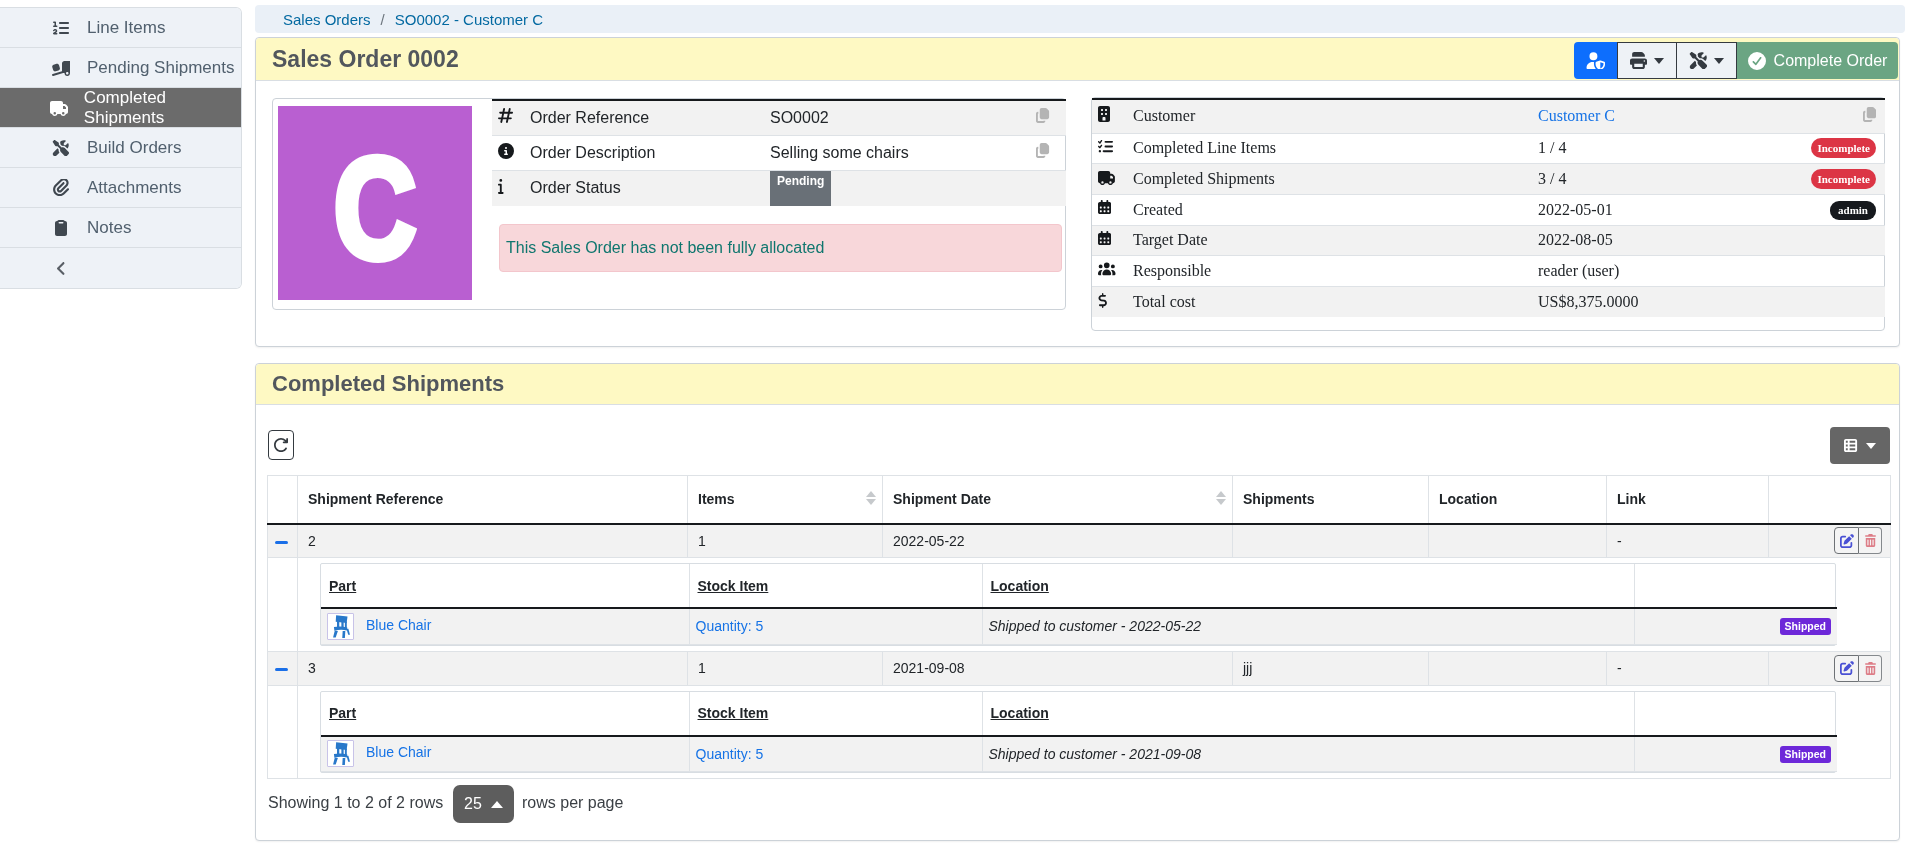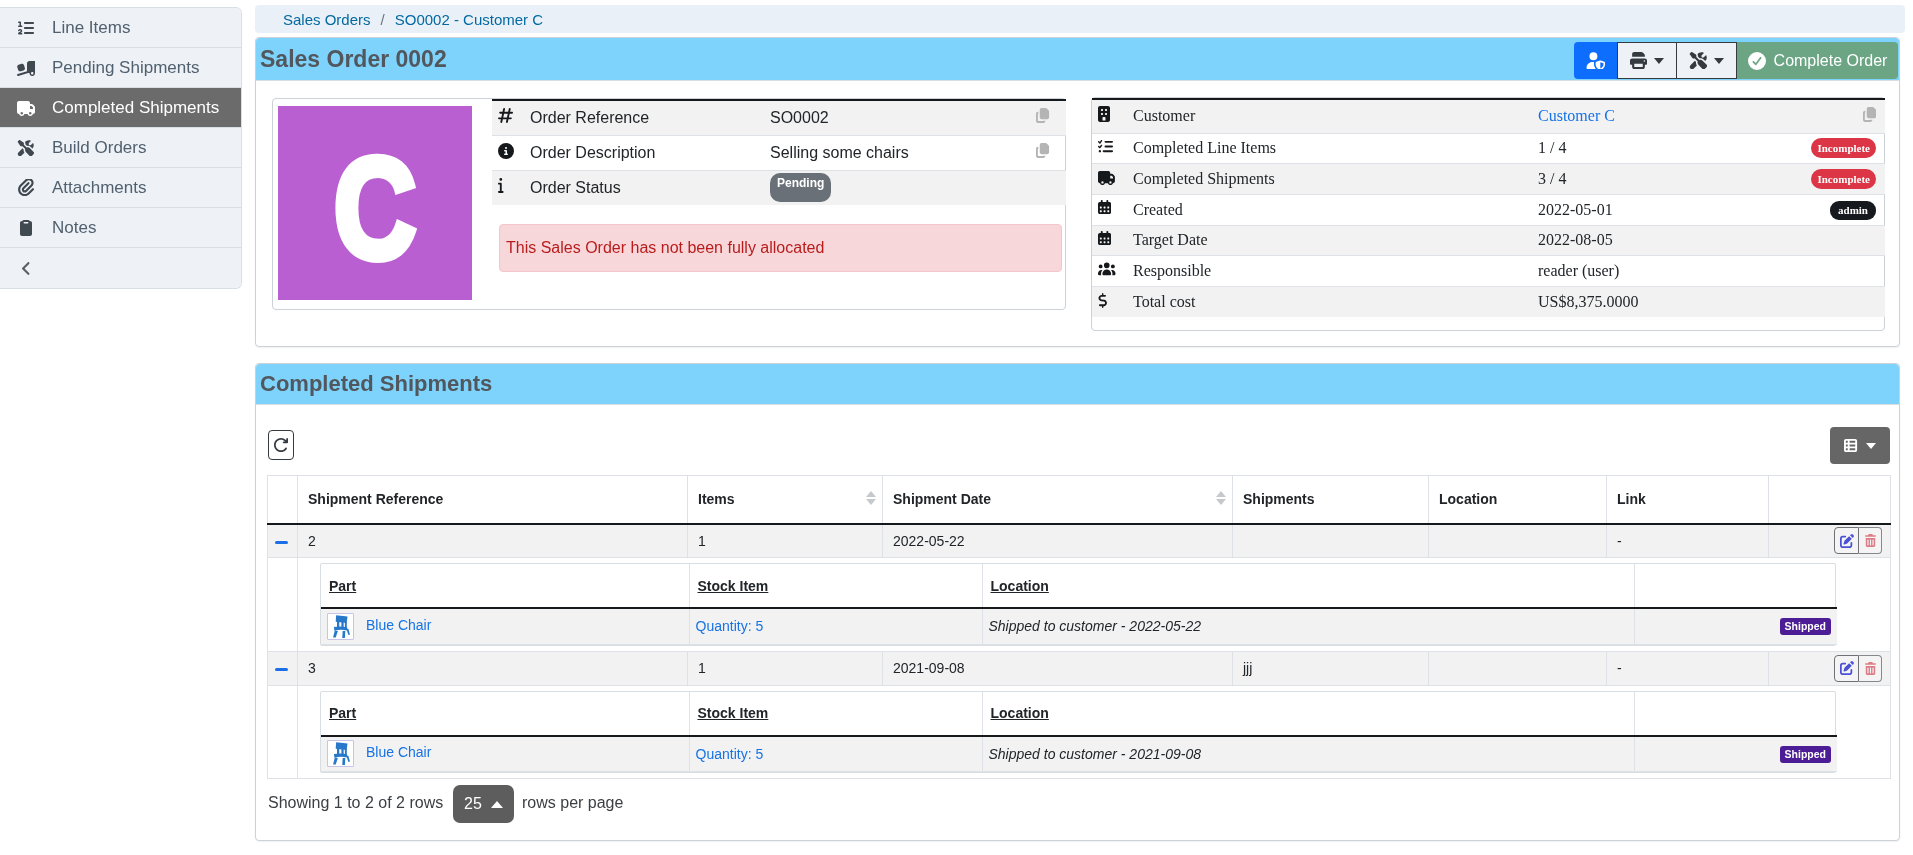--- a/index.html
+++ b/index.html
@@ -1,34 +1,34 @@
 <!DOCTYPE html>
 <html><head>
 <meta charset="utf-8">
 <style>
 * { margin:0; padding:0; box-sizing:border-box; }
 html,body { width:1913px; height:855px; background:#fff; font-family:"Liberation Sans", sans-serif; overflow:hidden; }
 
 
 #sidebar { position:absolute; left:0; top:7px; width:242px; border-radius:0 6px 6px 0; overflow:hidden; border:1px solid #d9dee3; border-left:none; }
-.sitem { height:40px; background:#eef2f7; border-bottom:1px solid #d9dee3; display:flex; align-items:center; color:#51606e; font-size:17px; }
+.sitem { height:40px; background:#eef2f7; border-bottom:1px solid #d9dee3; display:flex; align-items:center; color:#51606e; font-size:17px;padding-left:35px; }
 .sitem:last-child { border-bottom:none; }
 .sitem .sicon { width:52px; display:flex; justify-content:center; align-items:center; }
 .sitem.active { background:#6b6b6b; color:#fff; }
 
 
 #main { position:absolute; left:255px; top:0; width:1650px; }
 #crumb { position:absolute; left:0; top:5px; width:1650px; height:28px; background:#eaf0f7; border-radius:4px; font-size:15px; display:flex; align-items:center; padding-left:28px; color:#6c757d; }
 #crumb a { color:#0369a1; text-decoration:none; }
 #crumb .sep { margin:0 10px; color:#6c757d; }
 
 .panel { position:absolute; left:0; width:1645px; background:#fff; border:1px solid #ccd2d8; border-radius:4px; box-shadow:0 1px 2px rgba(0,0,0,.06); }
 #panel1 { top:37px; height:310px; }
 #panel2 { top:363px; height:478px; }
-.phead { height:43px; background:#7dd3fc; border-bottom:1px solid #d9dee3; border-radius:4px 4px 0 0; display:flex; align-items:center; padding-left:4px; color:#52575d; font-size:23px; font-weight:bold;text-align:right; }
+.phead { height:43px; background:#fef9c3; border-bottom:1px solid #d9dee3; border-radius:4px 4px 0 0; display:flex; align-items:center; padding-left:16px; color:#52575d; font-size:23px; font-weight:bold;text-align:right; }
 
 
 #hbtns { position:absolute; right:1px; top:4px; height:37px; display:flex; font-weight:normal; }
 .hbtn { height:37px; display:flex; align-items:center; justify-content:center; }
 #btn-blue { width:43px; background:#0d6efd; border-radius:4px 0 0 4px; }
 #btn-print, #btn-tools { width:60px; background:#eef2f6; border:1px solid #343a40; display:flex; gap:7px; }
 #btn-tools { border-left:none; }
 #btn-green { width:161px; background:#6ba583; border-radius:0 4px 4px 0; color:#fff; font-size:16px; display:flex; gap:8px; }
 .caret-dn { width:0; height:0; border-left:5px solid transparent; border-right:5px solid transparent; border-top:6px solid #343a40; }
 .caret-dn.white { border-top-color:#fff; }
@@ -50,26 +50,26 @@
 #dtr tr { height:30.7px; }
 #dtr tr:first-child { height:34px; }
 #dtr tr:nth-child(odd) { background:#f2f2f2; }
 #dtr tr + tr td { border-top:1px solid #dee2e6; }
 #dtr td.cpy { border-top:none !important; }
 td.icn { text-align:left; padding:0 0 0 6px !important; }
 td.bdg { text-align:right; padding-right:9px !important; } #dtr td.cpy { padding-right:15px; text-align:right; }
 
 
 .badge { display:inline-block; font-weight:bold; color:#fff; }
-.bdg-pending { background:#697077; font-size:12px; padding:3px 7px 12px; border-radius:10px; }
+.bdg-pending { background:#697077; font-size:12px; padding:3px 7px 18px; border-radius:0; }
 .bdg-red { background:#dc3545; font-size:11px; padding:4px 6px; border-radius:10px; }
 .bdg-dark { background:#16191d; font-size:11px; padding:3px 8px 4px; border-radius:9px; }
-.bdg-green { background:#4c1d95; font-size:10.5px; padding:2px 5px 3px; border-radius:3px; }
-
-#alert1 { position:absolute; left:226px; top:125px; width:563px; height:48px; background:#f8d7da; border:1px solid #f3c6cc; border-radius:4px; color:#b91c1c; font-size:16px; display:flex; align-items:center; padding-left:6px; }
+.bdg-green { background:#6d28d9; font-size:10.5px; padding:2px 5px 3px; border-radius:3px; }
+
+#alert1 { position:absolute; left:226px; top:125px; width:563px; height:48px; background:#f8d7da; border:1px solid #f3c6cc; border-radius:4px; color:#0f766e; font-size:16px; display:flex; align-items:center; padding-left:6px; }
 
 a.lnk { color:#1673e6; text-decoration:none; }
 
 
 #refreshbtn { position:absolute; left:12px; top:25px; width:26px; height:30px; border:1px solid #343a40; border-radius:4px; background:#fff; display:flex; align-items:center; justify-content:center; }
 #colbtn { position:absolute; left:1574px; top:22px; width:60px; height:37px; background:#666666; border-radius:4px; color:#fff; display:flex; align-items:center; justify-content:center; gap:8px; }
 
 #shiptbl { position:absolute; left:11px; top:70px; width:1623px; border-collapse:collapse; table-layout:fixed; font-size:14px; color:#212529; }
 #shiptbl th, #shiptbl td { border:1px solid #dee2e6; padding:0 10px; vertical-align:middle; }
 #shiptbl thead th { height:48px; font-size:14px; text-align:left; background:#fff; border-bottom:2px solid #16191c; position:relative; }

